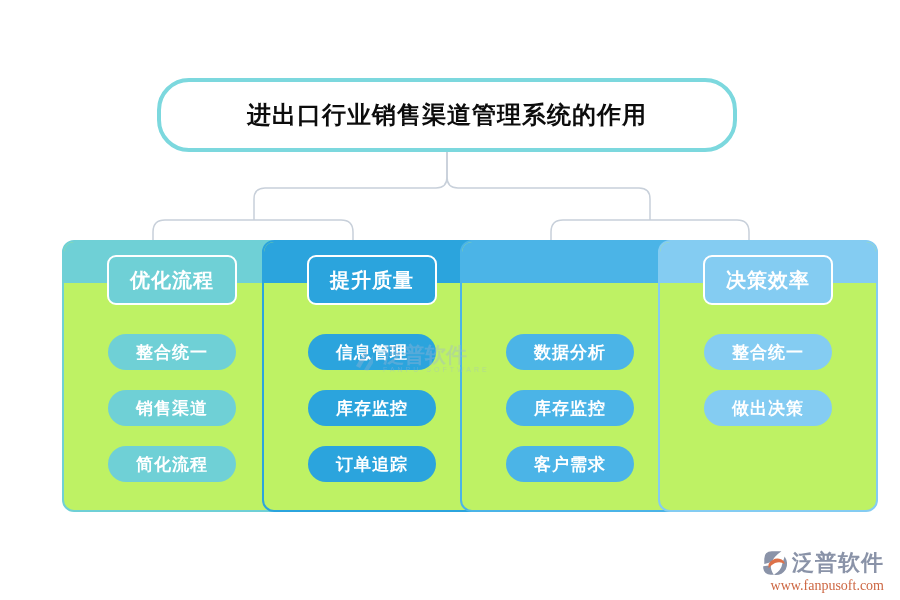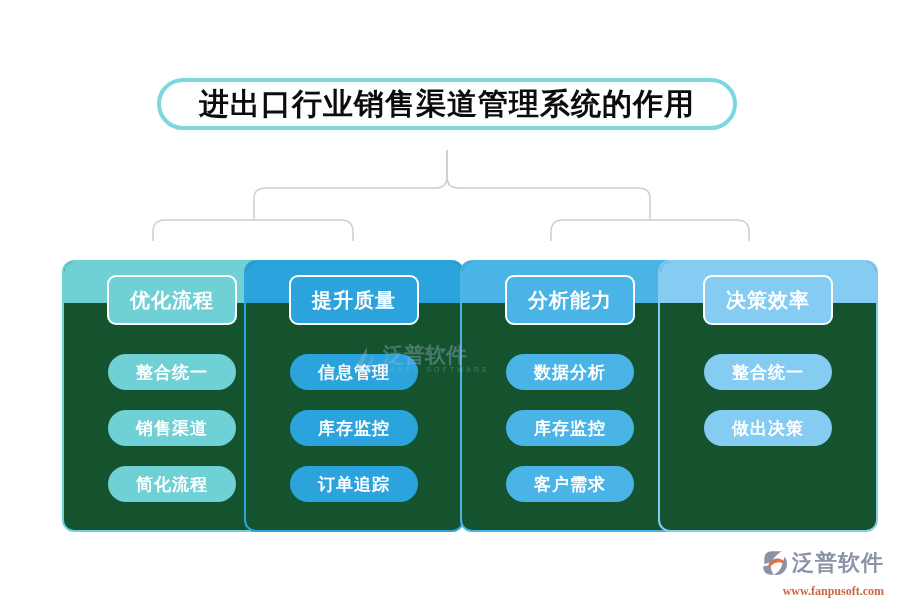--- a/index.html
+++ b/index.html
@@ -12,40 +12,40 @@
   html,body{margin:0;padding:0;}
   body{
     width:900px;height:600px;background:#ffffff;
     font-family:"Liberation Sans","DejaVu Sans",sans-serif;
     position:relative;overflow:hidden;
   }
   .stage{position:absolute;inset:0;width:900px;height:600px;}
 
   
   .title-box{
-    position:absolute;left:157px;top:78px;width:580px;height:52px;
+    position:absolute;left:157px;top:78px;width:580px;height:74px;
     box-sizing:border-box;border:4px solid var(--title-border);
     border-radius:32px;background:#fff;
     display:flex;align-items:center;justify-content:center;
-    font-size:30px;font-weight:bold;color:#0c0c0c;letter-spacing:1px;
+    font-size:24px;font-weight:bold;color:#0c0c0c;letter-spacing:1px;
     z-index:2;white-space:nowrap;
   }
 
   
   svg.connectors{position:absolute;left:0;top:0;z-index:1;}
 
   
   .card{
     position:absolute;top:240px;width:220px;height:272px;
-    box-sizing:border-box;background:#14532d;
+    box-sizing:border-box;background:#bef264;
     border:2px solid var(--c);border-radius:12px;
-    overflow:hidden;z-index:2;margin-top:20px;
+    overflow:hidden;z-index:2;
   }
   .card-1{left:62px;}
-  .card-2{left:244px;}
+  .card-2{left:262px;}
   .card-3{left:460px;}
   .card-4{left:658px;padding-left:25px;}
   .band{
     position:absolute;left:0;top:0;right:0;height:41px;
     background:var(--c);
   }
   .hdr{
     position:absolute;top:13px;left:50%;transform:translateX(-50%);
     width:130px;height:50px;box-sizing:border-box;
     background:var(--c);border:2px solid #ffffff;border-radius:9px;
@@ -79,22 +79,22 @@
     position:absolute;left:760px;top:548px;z-index:3;
     display:flex;flex-direction:column;align-items:flex-end;
   }
   .footer-row{display:flex;align-items:center;gap:2px;}
   .footer-brand{
     font-size:22px;font-weight:bold;color:var(--footer-brand);
     letter-spacing:1px;white-space:nowrap;
   }
   .footer-url{
     font-family:"Liberation Serif","DejaVu Serif",serif;
-    font-size:12px;font-weight:bold;color:var(--footer-url);
-    margin-top:6px;white-space:nowrap;
+    font-size:14px;font-weight:normal;color:var(--footer-url);
+    margin-top:0px;white-space:nowrap;
   }
 </style>
 </head>
 <body>
 
 <div class="stage">
 
   <div class="title-box">进出口行业销售渠道管理系统的作用</div>
 
   <svg class="connectors" width="900" height="600" viewBox="0 0 900 600">
@@ -121,21 +121,20 @@
     <div class="hdr">提升质量</div>
     <div class="items">
       <div class="pill">信息管理</div>
       <div class="pill">库存监控</div>
       <div class="pill">订单追踪</div>
     </div>
   </div>
 
   <div class="card card-3" style="--c: #4bb4e7;">
     <div class="band"></div>
-    <div class="hdr">分析能力</div>
     <div class="items">
       <div class="pill">数据分析</div>
       <div class="pill">库存监控</div>
       <div class="pill">客户需求</div>
     </div>
   </div>
 
   <div class="card card-4" style="--c: #84ccf2;">
     <div class="band"></div>
     <div class="hdr">决策效率</div>

